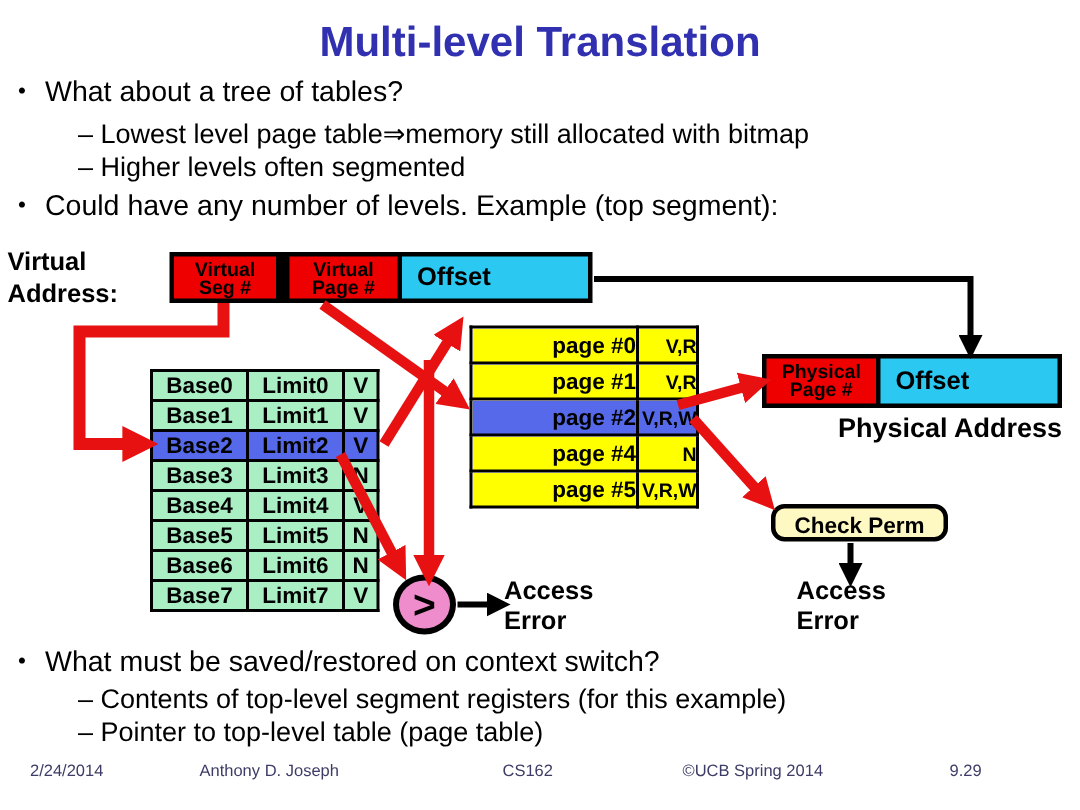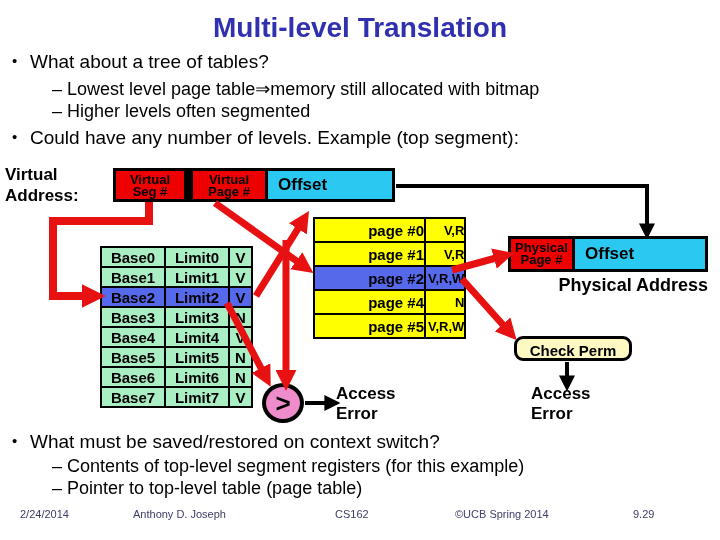--- a/index.html
+++ b/index.html
@@ -151,21 +151,21 @@
           <td class="c-flags">N</td>
         </tr>
     <tr>
           <td class="c-page">page #5</td>
           <td class="c-flags">V,R,W</td>
         </tr>
   </tbody>
     </table>
 
   <div class="addr-box" style="left:508px;top:236px;width:200px;height:36px;">
-    <div class="cell-red" style="width:61px;margin-right:3px;">
+    <div class="cell-red" style="width:73px;margin-right:3px;">
       <div>Physical</div>
       <div>Page #</div>
     </div>
     <div class="cell-cyan" style="flex:1;">Offset</div>
   </div>
   <div class="pa-label">Physical Address</div>
 
   <div id="check-perm">Check Perm</div>
   <div id="comparator">&gt;</div>
 

